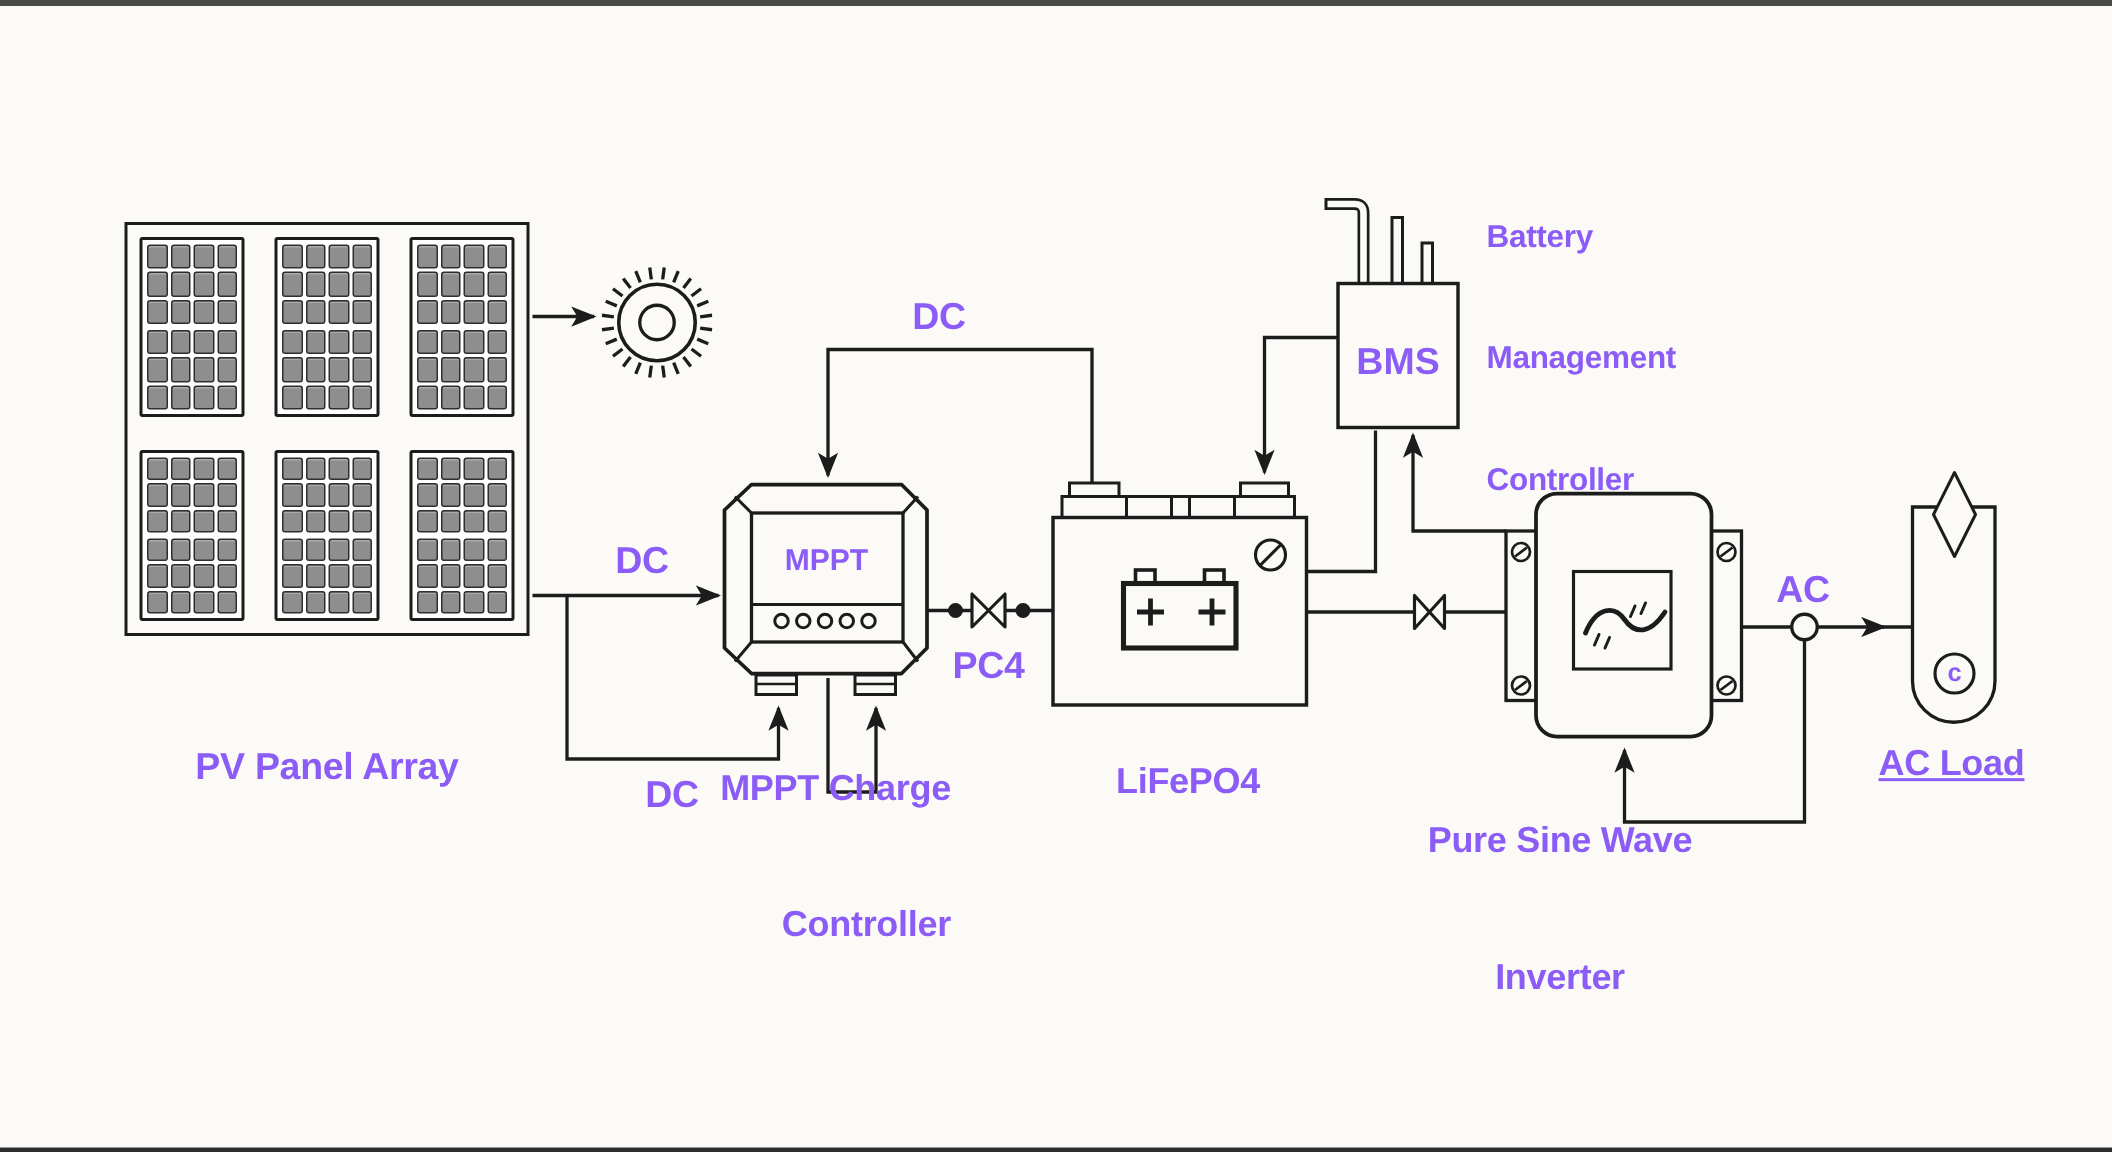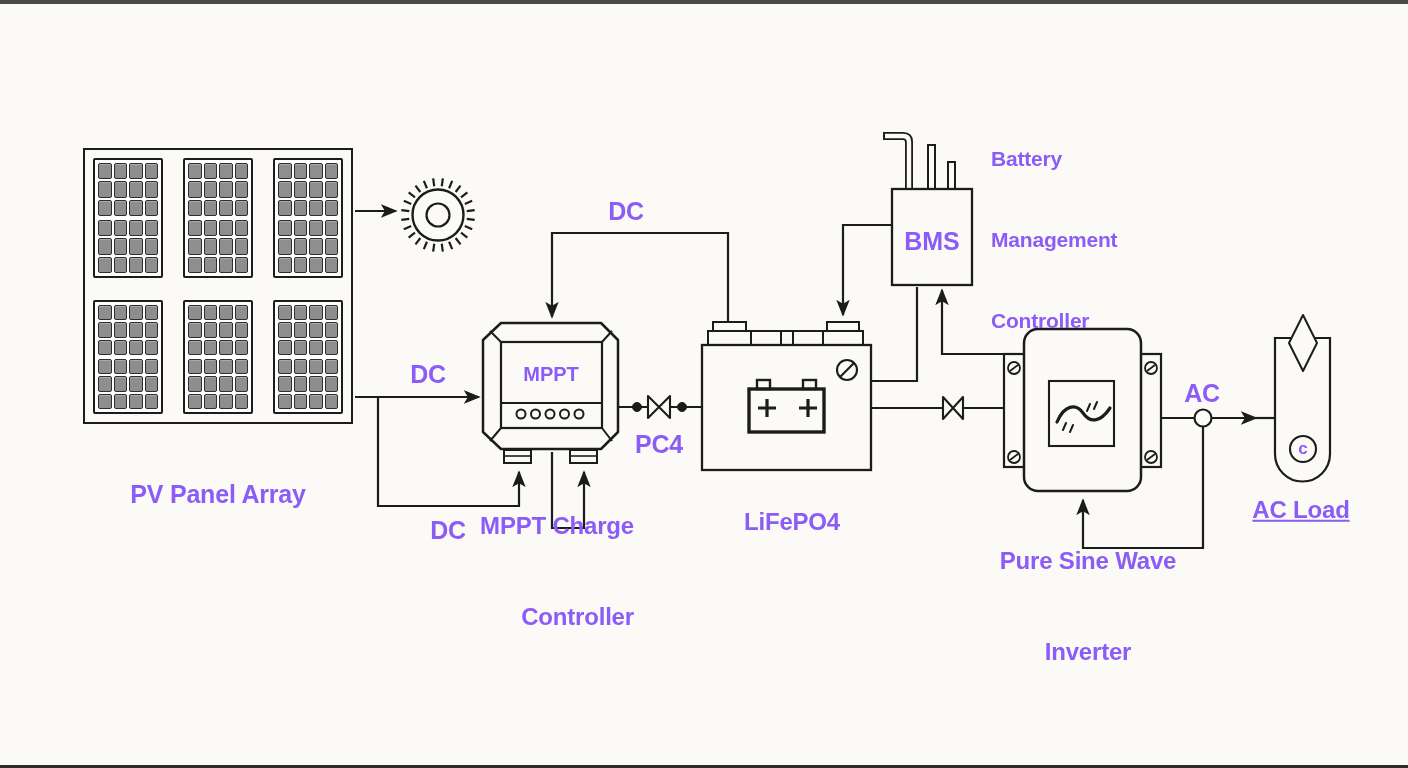--- a/index.html
+++ b/index.html
@@ -381,21 +381,21 @@
           <div class="panel-cell"></div>
           <div class="panel-cell"></div>
           <div class="panel-cell"></div>
           <div class="panel-cell"></div>
           <div class="panel-cell"></div>
           <div class="panel-cell"></div>
         </div>
       </div>
   </div>
 
-  <div class="lbl fs25" style="left:218px;top:495px;text-align:right;">PV Panel Array</div>
+  <div class="lbl fs25" style="left:218px;top:512px;text-align:right;">PV Panel Array</div>
   <div class="lbl fs25" style="left:428px;top:375px;">DC</div>
   <div class="lbl fs25" style="left:626px;top:212px;">DC</div>
   <div class="lbl fs25" style="left:448px;top:531px;">DC</div>
   <div class="lbl fs26" style="left:551px;top:375px;letter-spacing:0;">MPPT</div>
   <div class="lbl fs25" style="left:659px;top:433px;margin-top:12px;">PC4</div>
 
   <div class="lbl fs24" style="left:557px;top:572px;text-align:right;">
     <div>MPPT Charge</div>
     <div>Controller</div>
   </div>
@@ -407,20 +407,20 @@
   <div class="lbl fs25" style="left:932px;top:242px;letter-spacing:0;">BMS</div>
 
   <div class="lbl left fs21" style="left:991px;top:239px;line-height:27px;">
     <div>Battery</div>
     <div>Management</div>
     <div>Controller</div>
   </div>
 
   <div class="lbl fs25" style="left:1202px;top:394px;">AC</div>
 
-  <div class="lbl fs24" style="left:1088px;top:607px;">
+  <div class="lbl fs24" style="left:1040px;top:607px;">
     <div>Pure Sine Wave</div>
     <div>Inverter</div>
   </div>
 
   <div class="lbl fs24" style="left:1301px;top:510px;text-decoration:underline;">AC Load</div>
   <div class="lbl fs17" style="left:1303px;top:449px;">c</div>
 </div>
 
 </body></html>

